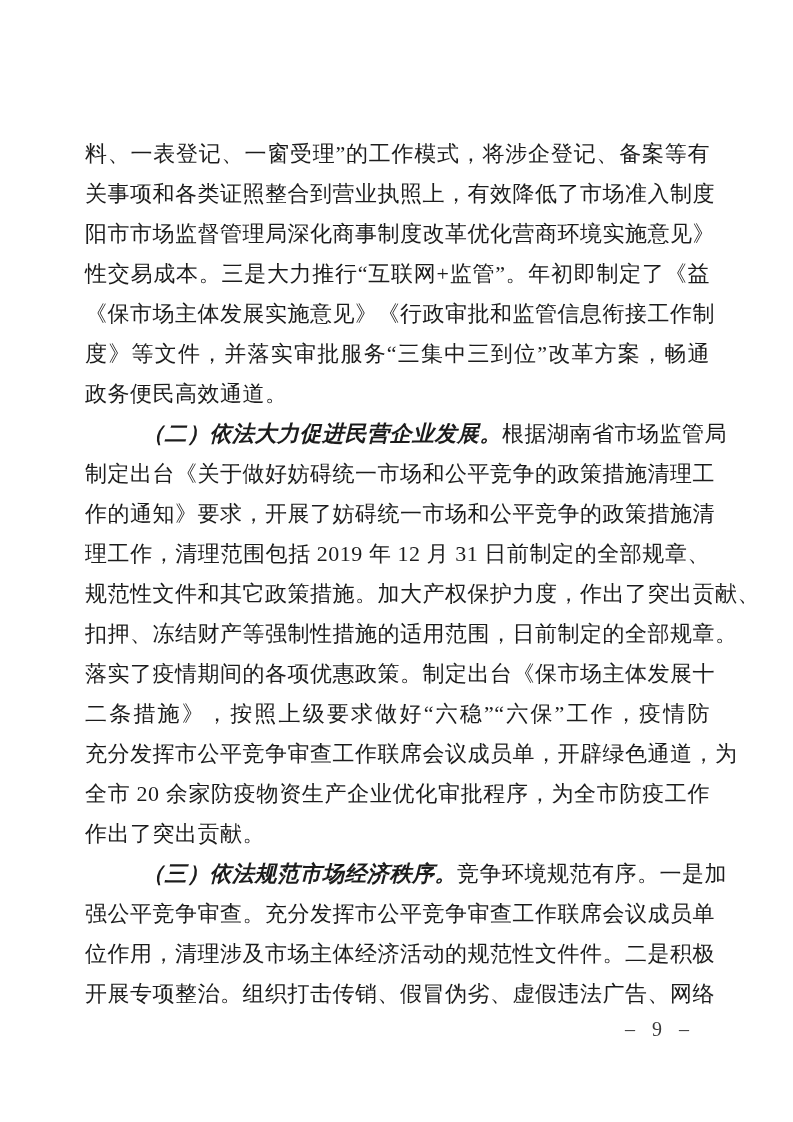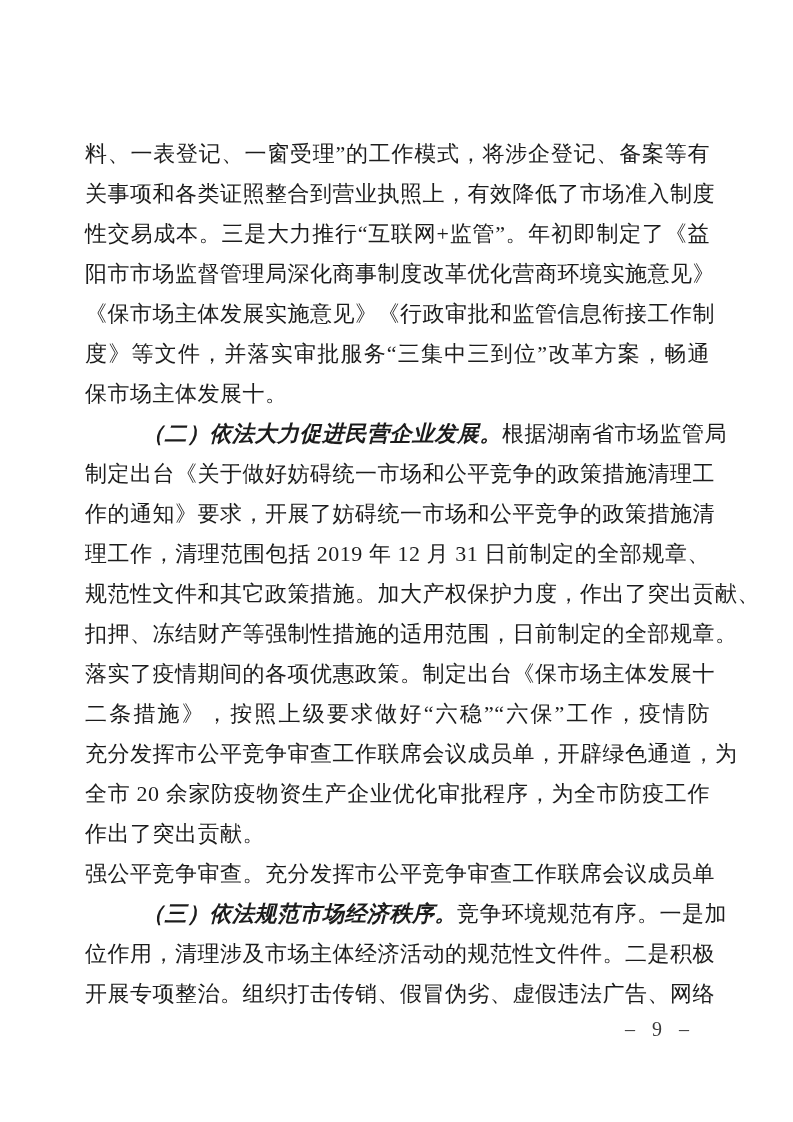--- a/index.html
+++ b/index.html
@@ -50,35 +50,35 @@
     color: #3a3a3a;
   }
 </style>
 </head>
 <body>
 
 <div class="page">
   <div class="content">
       <div class="line"><span class="seg">料、一表登记、一窗受理”的工作模式，将涉企登记、备案等有</span></div>
       <div class="line"><span class="seg">关事项和各类证照整合到营业执照上，有效降低了市场准入制度</span></div>
+      <div class="line"><span class="seg">阳市市场监督管理局深化商事制度改革优化营商环境实施意见》</span></div>
       <div class="line"><span class="seg">性交易成本。三是大力推行“互联网+监管”。年初即制定了《益</span></div>
-      <div class="line"><span class="seg">阳市市场监督管理局深化商事制度改革优化营商环境实施意见》</span></div>
       <div class="line"><span class="seg">《保市场主体发展实施意见》《行政审批和监管信息衔接工作制</span></div>
       <div class="line"><span class="seg">度》等文件，并落实审批服务“三集中三到位”改革方案，畅通</span></div>
-      <div class="line no-just"><span class="seg">保市场主体发展十。</span></div>
+      <div class="line no-just"><span class="seg">政务便民高效通道。</span></div>
       <div class="line indent"><span class="seg bold">（二）依法大力促进民营企业发展。</span><span class="seg">根据湖南省市场监管局</span></div>
       <div class="line"><span class="seg">制定出台《关于做好妨碍统一市场和公平竞争的政策措施清理工</span></div>
       <div class="line"><span class="seg">作的通知》要求，开展了妨碍统一市场和公平竞争的政策措施清</span></div>
       <div class="line"><span class="seg">理工作，清理范围包括 2019 年 12 月 31 日前制定的全部规章、</span></div>
       <div class="line"><span class="seg">规范性文件和其它政策措施。加大产权保护力度，作出了突出贡献、</span></div>
       <div class="line"><span class="seg">扣押、冻结财产等强制性措施的适用范围，日前制定的全部规章。</span></div>
       <div class="line"><span class="seg">落实了疫情期间的各项优惠政策。制定出台《保市场主体发展十</span></div>
       <div class="line"><span class="seg">二条措施》，按照上级要求做好“六稳”“六保”工作，疫情防</span></div>
       <div class="line"><span class="seg">充分发挥市公平竞争审查工作联席会议成员单，开辟绿色通道，为</span></div>
       <div class="line"><span class="seg">全市 20 余家防疫物资生产企业优化审批程序，为全市防疫工作</span></div>
       <div class="line no-just"><span class="seg">作出了突出贡献。</span></div>
+      <div class="line indent"><span class="seg bold">（三）依法规范市场经济秩序。</span><span class="seg">竞争环境规范有序。一是加</span></div>
       <div class="line"><span class="seg">强公平竞争审查。充分发挥市公平竞争审查工作联席会议成员单</span></div>
-      <div class="line indent"><span class="seg bold">（三）依法规范市场经济秩序。</span><span class="seg">竞争环境规范有序。一是加</span></div>
       <div class="line"><span class="seg">位作用，清理涉及市场主体经济活动的规范性文件件。二是积极</span></div>
       <div class="line"><span class="seg">开展专项整治。组织打击传销、假冒伪劣、虚假违法广告、网络</span></div>
     </div>
   <div class="page-number">– 9 –</div>
 </div>
 
 </body></html>

